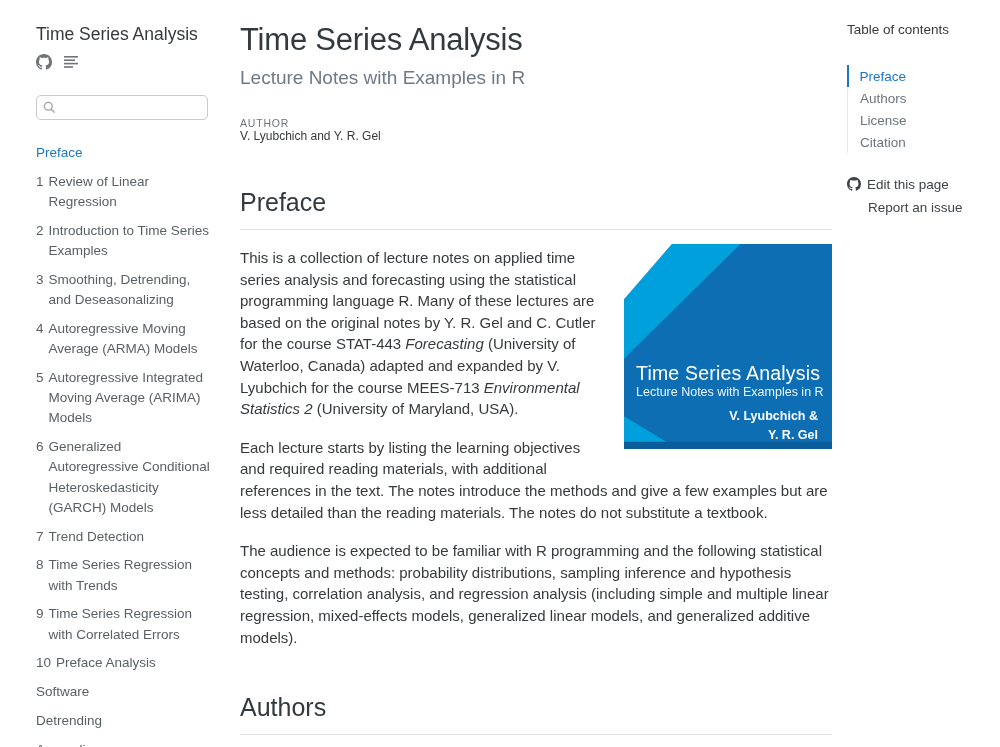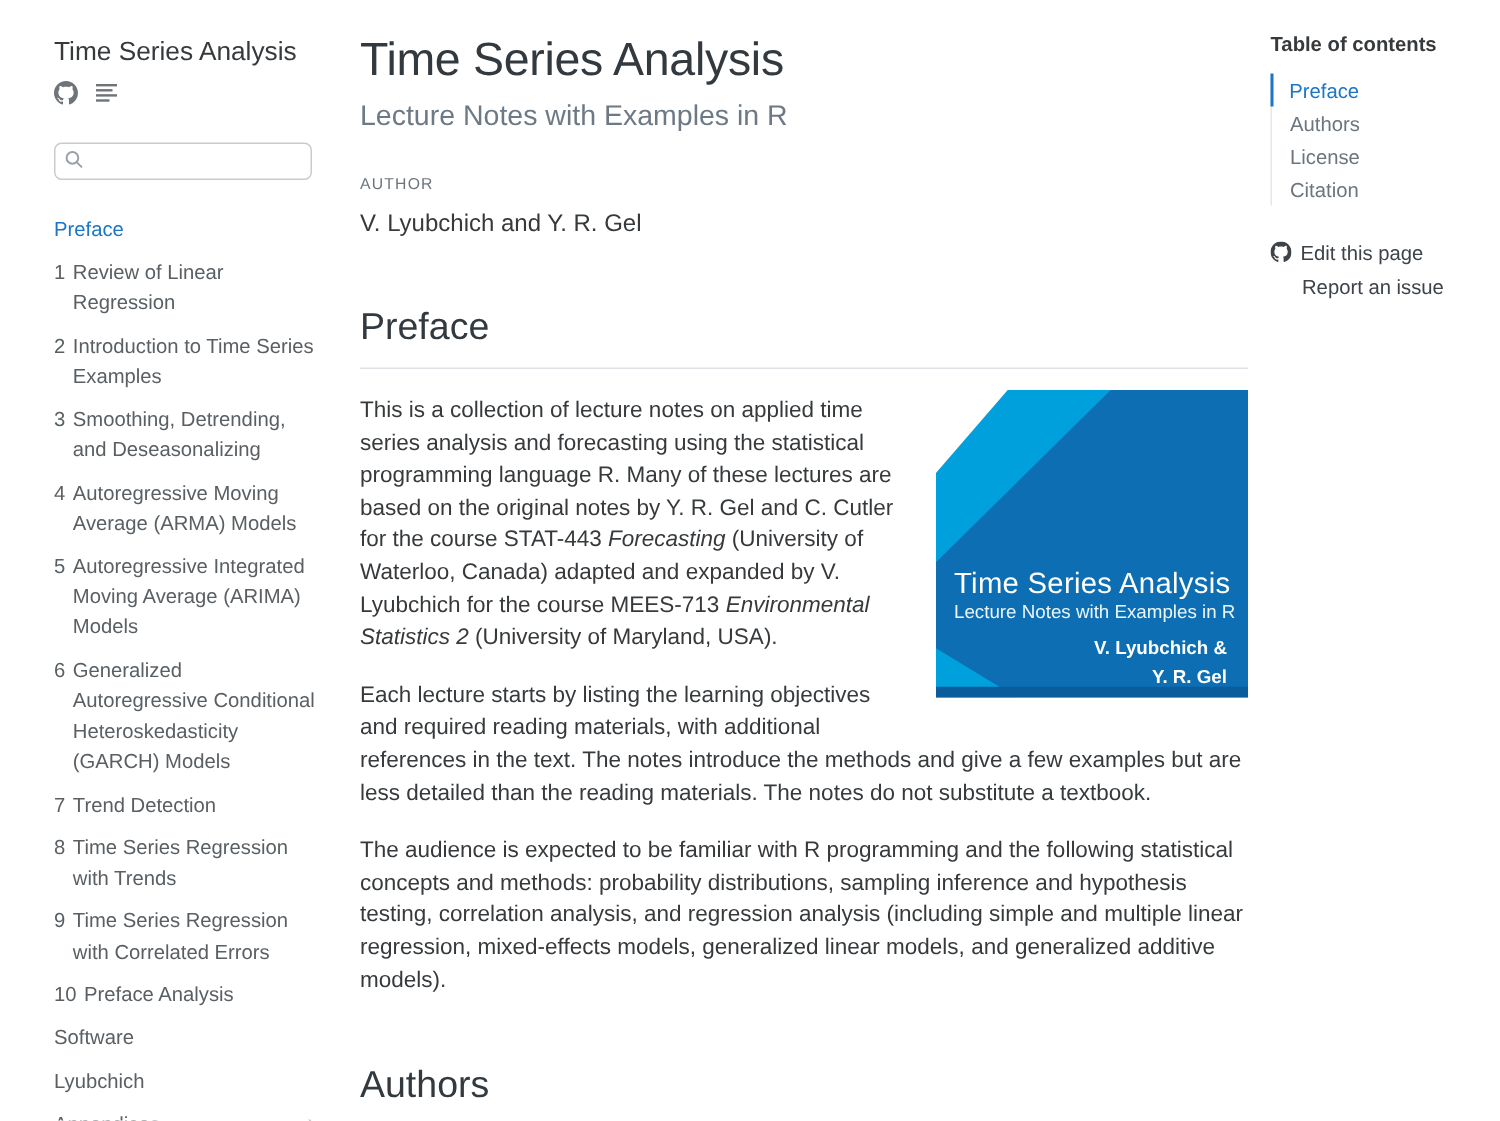--- a/index.html
+++ b/index.html
@@ -22,42 +22,42 @@
   .nav-item .lbl { flex:1; }
   .nav-item .num { margin-right:5px; white-space:nowrap; }
   .nav-item.active { color:#1b76c6; }
   .nav-item .chev { color:#8a9094; font-size:15px; line-height:1.2; padding-left:6px; }
 
   
   .main { width:592px; flex:none; padding-top:22px; }
   h1.title { font-size:31px; font-weight:400; margin:0; letter-spacing:-0.2px; color:#333a3f; }
   .subtitle { font-size:19px; color:#6d7a85; margin:9px 0 0; font-weight:400; }
   .author-label { margin-top:28px; font-size:10.5px; letter-spacing:0.8px; color:#6c757d; }
-  .author-name { margin-top:12px; font-size:16px; color:#373a3c; }
+  .author-name { margin-top:0; font-size:12px; color:#373a3c; }
   h2.sect { font-size:25px; font-weight:400; margin:45px 0 0; padding-bottom:12px;
             border-bottom:1px solid #dee2e6; color:#333a3f; }
   .sect-body { padding-top:17px; font-size:15px; line-height:1.44; }
   .sect-body p { margin:0 0 17px; }
 
   
   .cover { float:right; width:208px; height:205px; margin:-3px 0 14px 20px; position:relative;
            background:#0d6eb4; overflow:hidden; }
   .cover .shape { position:absolute; inset:0; }
   .cover .band   { background:#00a0dd; clip-path:polygon(23% 0, 56% 0, 0 56%, 0 27%); }
   .cover .whitecorner { background:#ffffff; clip-path:polygon(0 0, 23% 0, 0 27%); }
   .cover .tri-bl { background:#00a0dd; clip-path:polygon(0 84%, 26% 100%, 0 100%); }
   .cover .strip  { background:#0a5c9b; clip-path:polygon(0 96.5%, 100% 96.5%, 100% 100%, 0 100%); }
   .cover-title { position:absolute; left:12px; top:115px; color:#fff; font-size:19.5px; letter-spacing:0.2px; }
   .cover-sub   { position:absolute; left:12px; top:139px; color:#eaf6fd; font-size:12.5px; }
   .cover-authors { position:absolute; right:14px; top:163px; color:#fff; font-size:12.5px;
                    text-align:right; line-height:1.5; font-weight:bold; }
 
   
   .toc { width:168px; flex:none; padding:22px 10px 0 15px; margin-left:0; }
-  .toc-title { font-size:13.5px; font-weight:bold; color:#373a3c; margin-bottom:12px; }
+  .toc-title { font-size:13.5px; font-weight:normal; color:#373a3c; margin-bottom:28px; }
   ul.toc-list { list-style:none; margin:0; padding:0; border-left:1px solid #e4e7ea; }
   ul.toc-list li { font-size:13.5px; color:#6c757d; padding:3.5px 0 3.5px 12px; cursor:pointer; }
   ul.toc-list li.active { color:#1b76c6; border-left:2px solid #1b76c6; margin-left:-1.5px; padding-left:11px; }
   .toc-links { margin-top:24px; }
   .toc-link { display:flex; align-items:flex-start; gap:6px; font-size:13.5px; color:#3d4348;
               margin-bottom:6px; cursor:pointer; }
   .toc-link.indent { padding-left:21px; }
   .toc-link svg { flex:none; }
 </style>
 </head>
@@ -132,21 +132,21 @@
           <span class="lbl">Time Series Regression with Correlated Errors</span>
         </div>
         <div class="nav-item">
           <span class="num">10</span>
           <span class="lbl">Preface Analysis</span>
         </div>
         <div class="nav-item">
           <span class="lbl">Software</span>
         </div>
         <div class="nav-item">
-          <span class="lbl">Lyubchich</span>
+          <span class="lbl">Detrending</span>
         </div>
         <div class="nav-item">
           <span class="lbl">Appendices</span>
           <span class="chev">›</span>
         </div>
       </nav>
   </aside>
 
   <main class="main">
     <h1 class="title">Time Series Analysis</h1>

